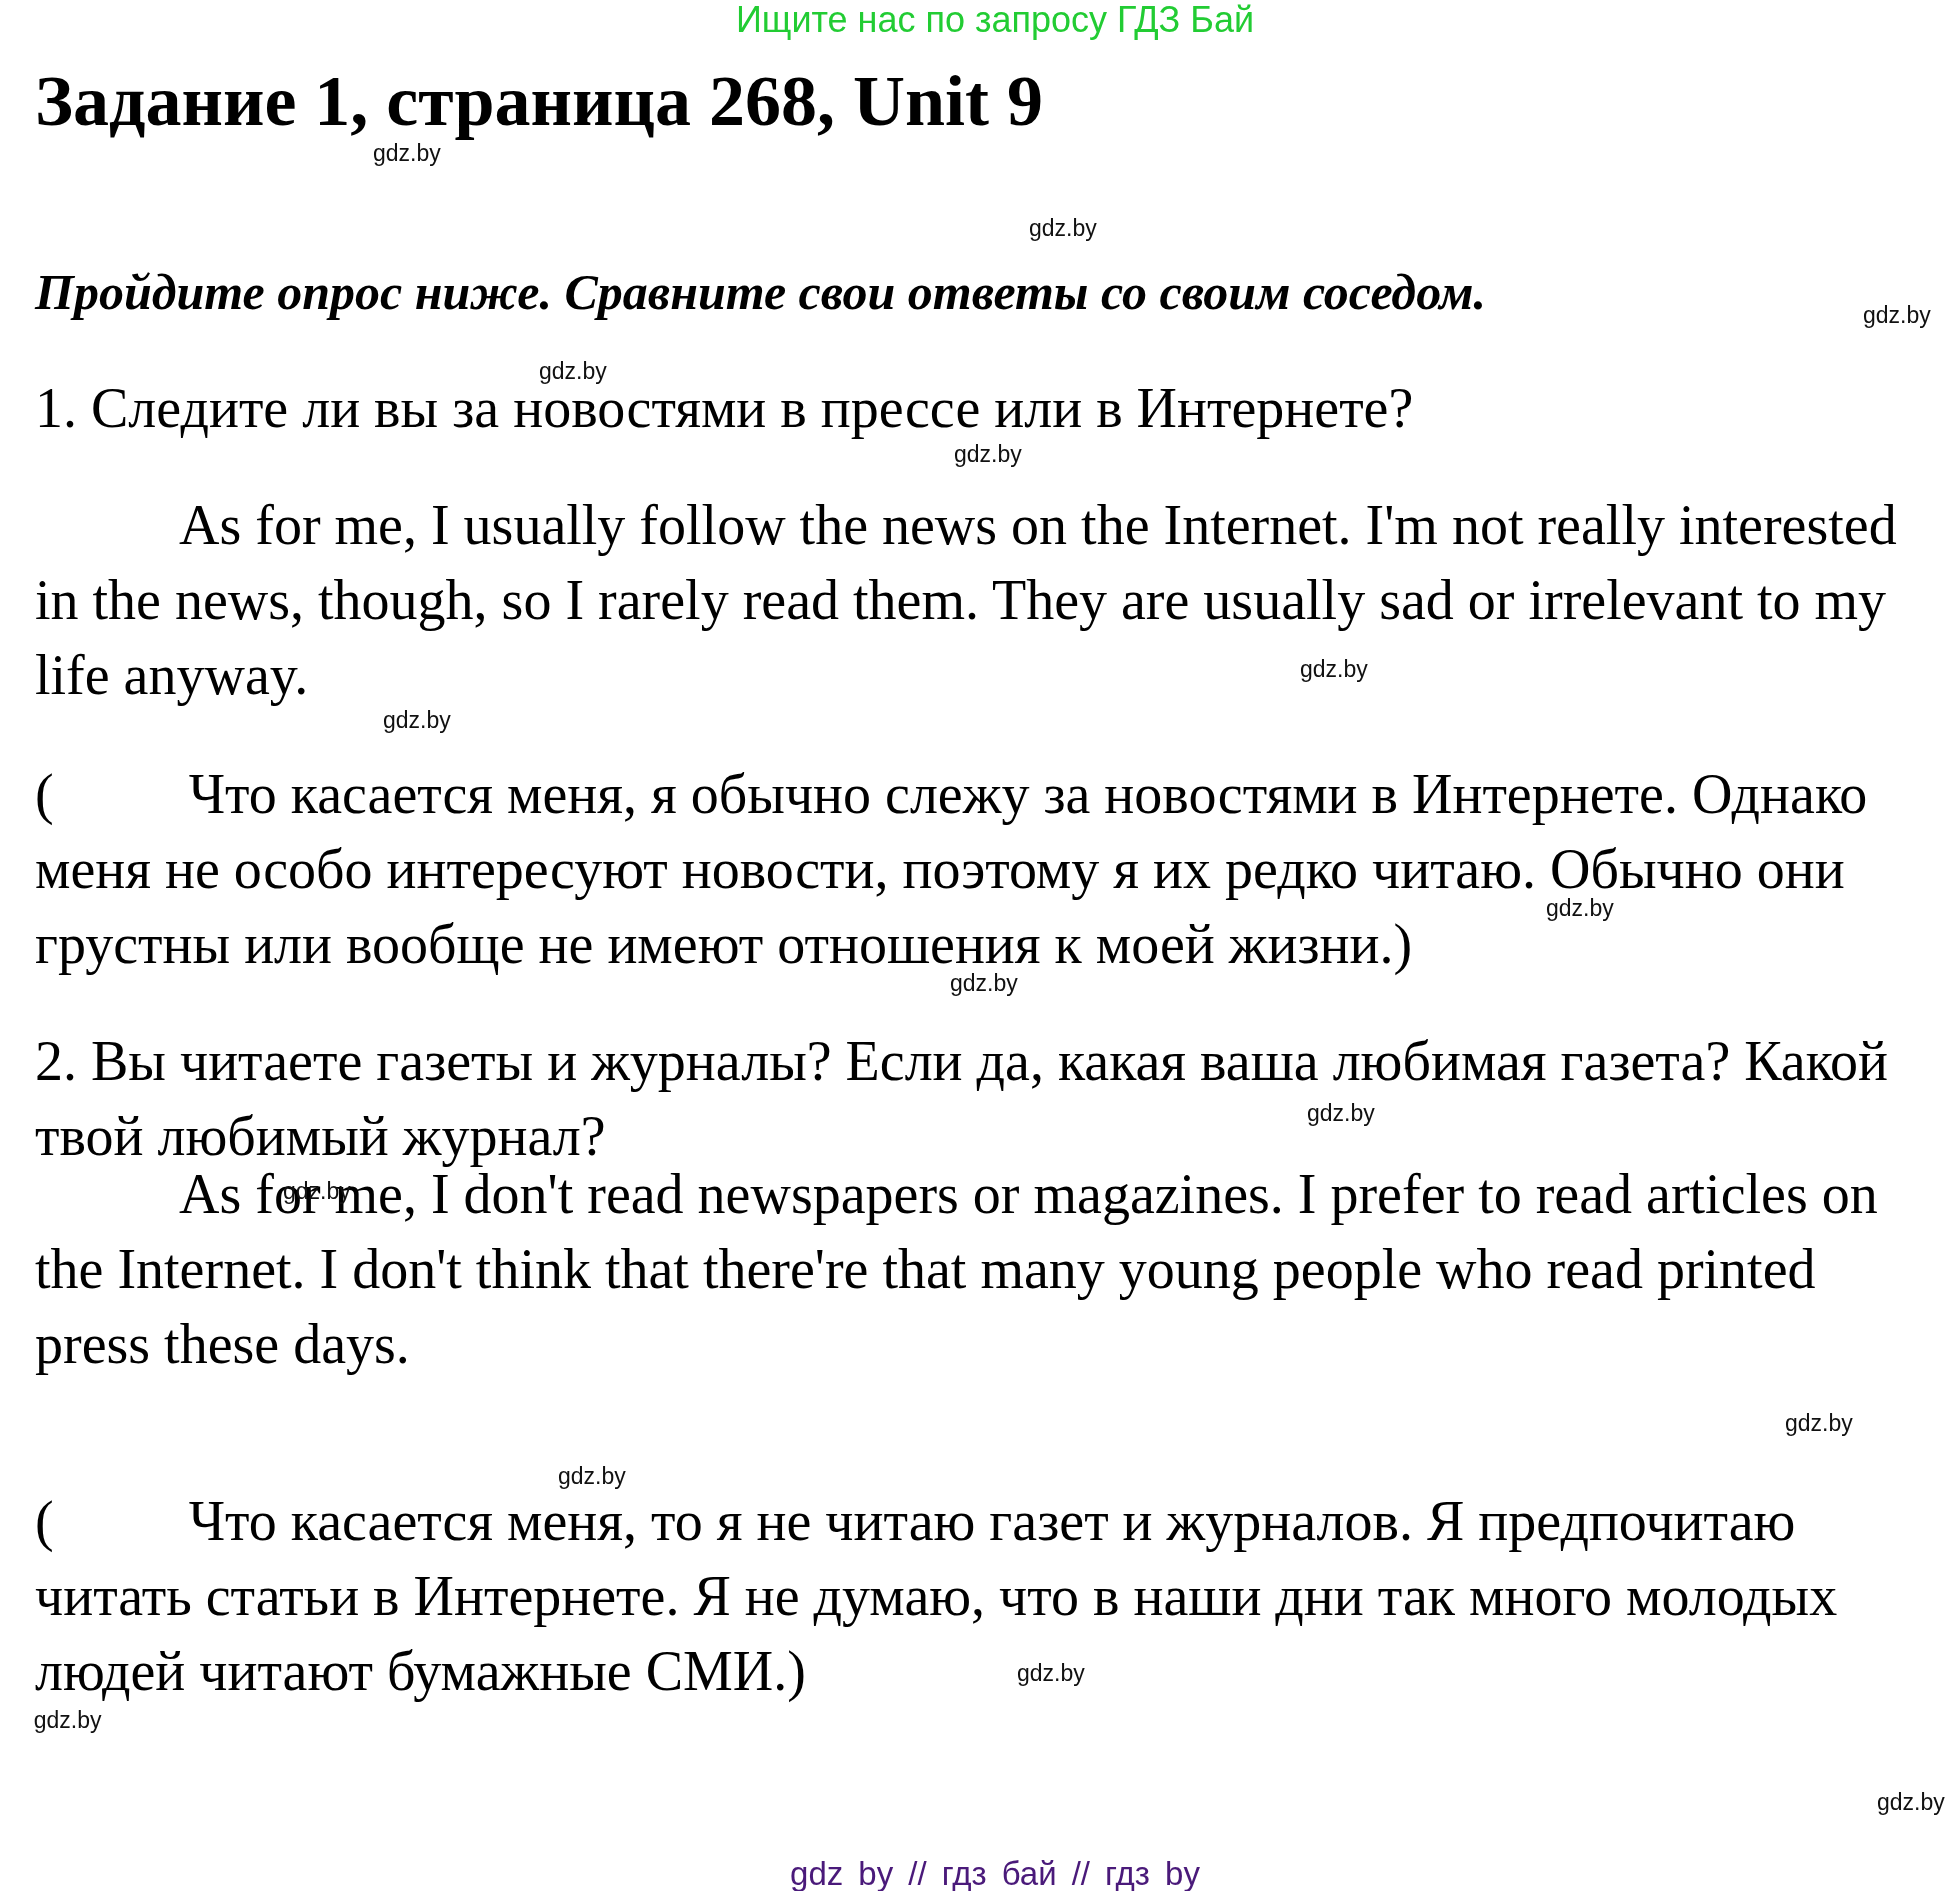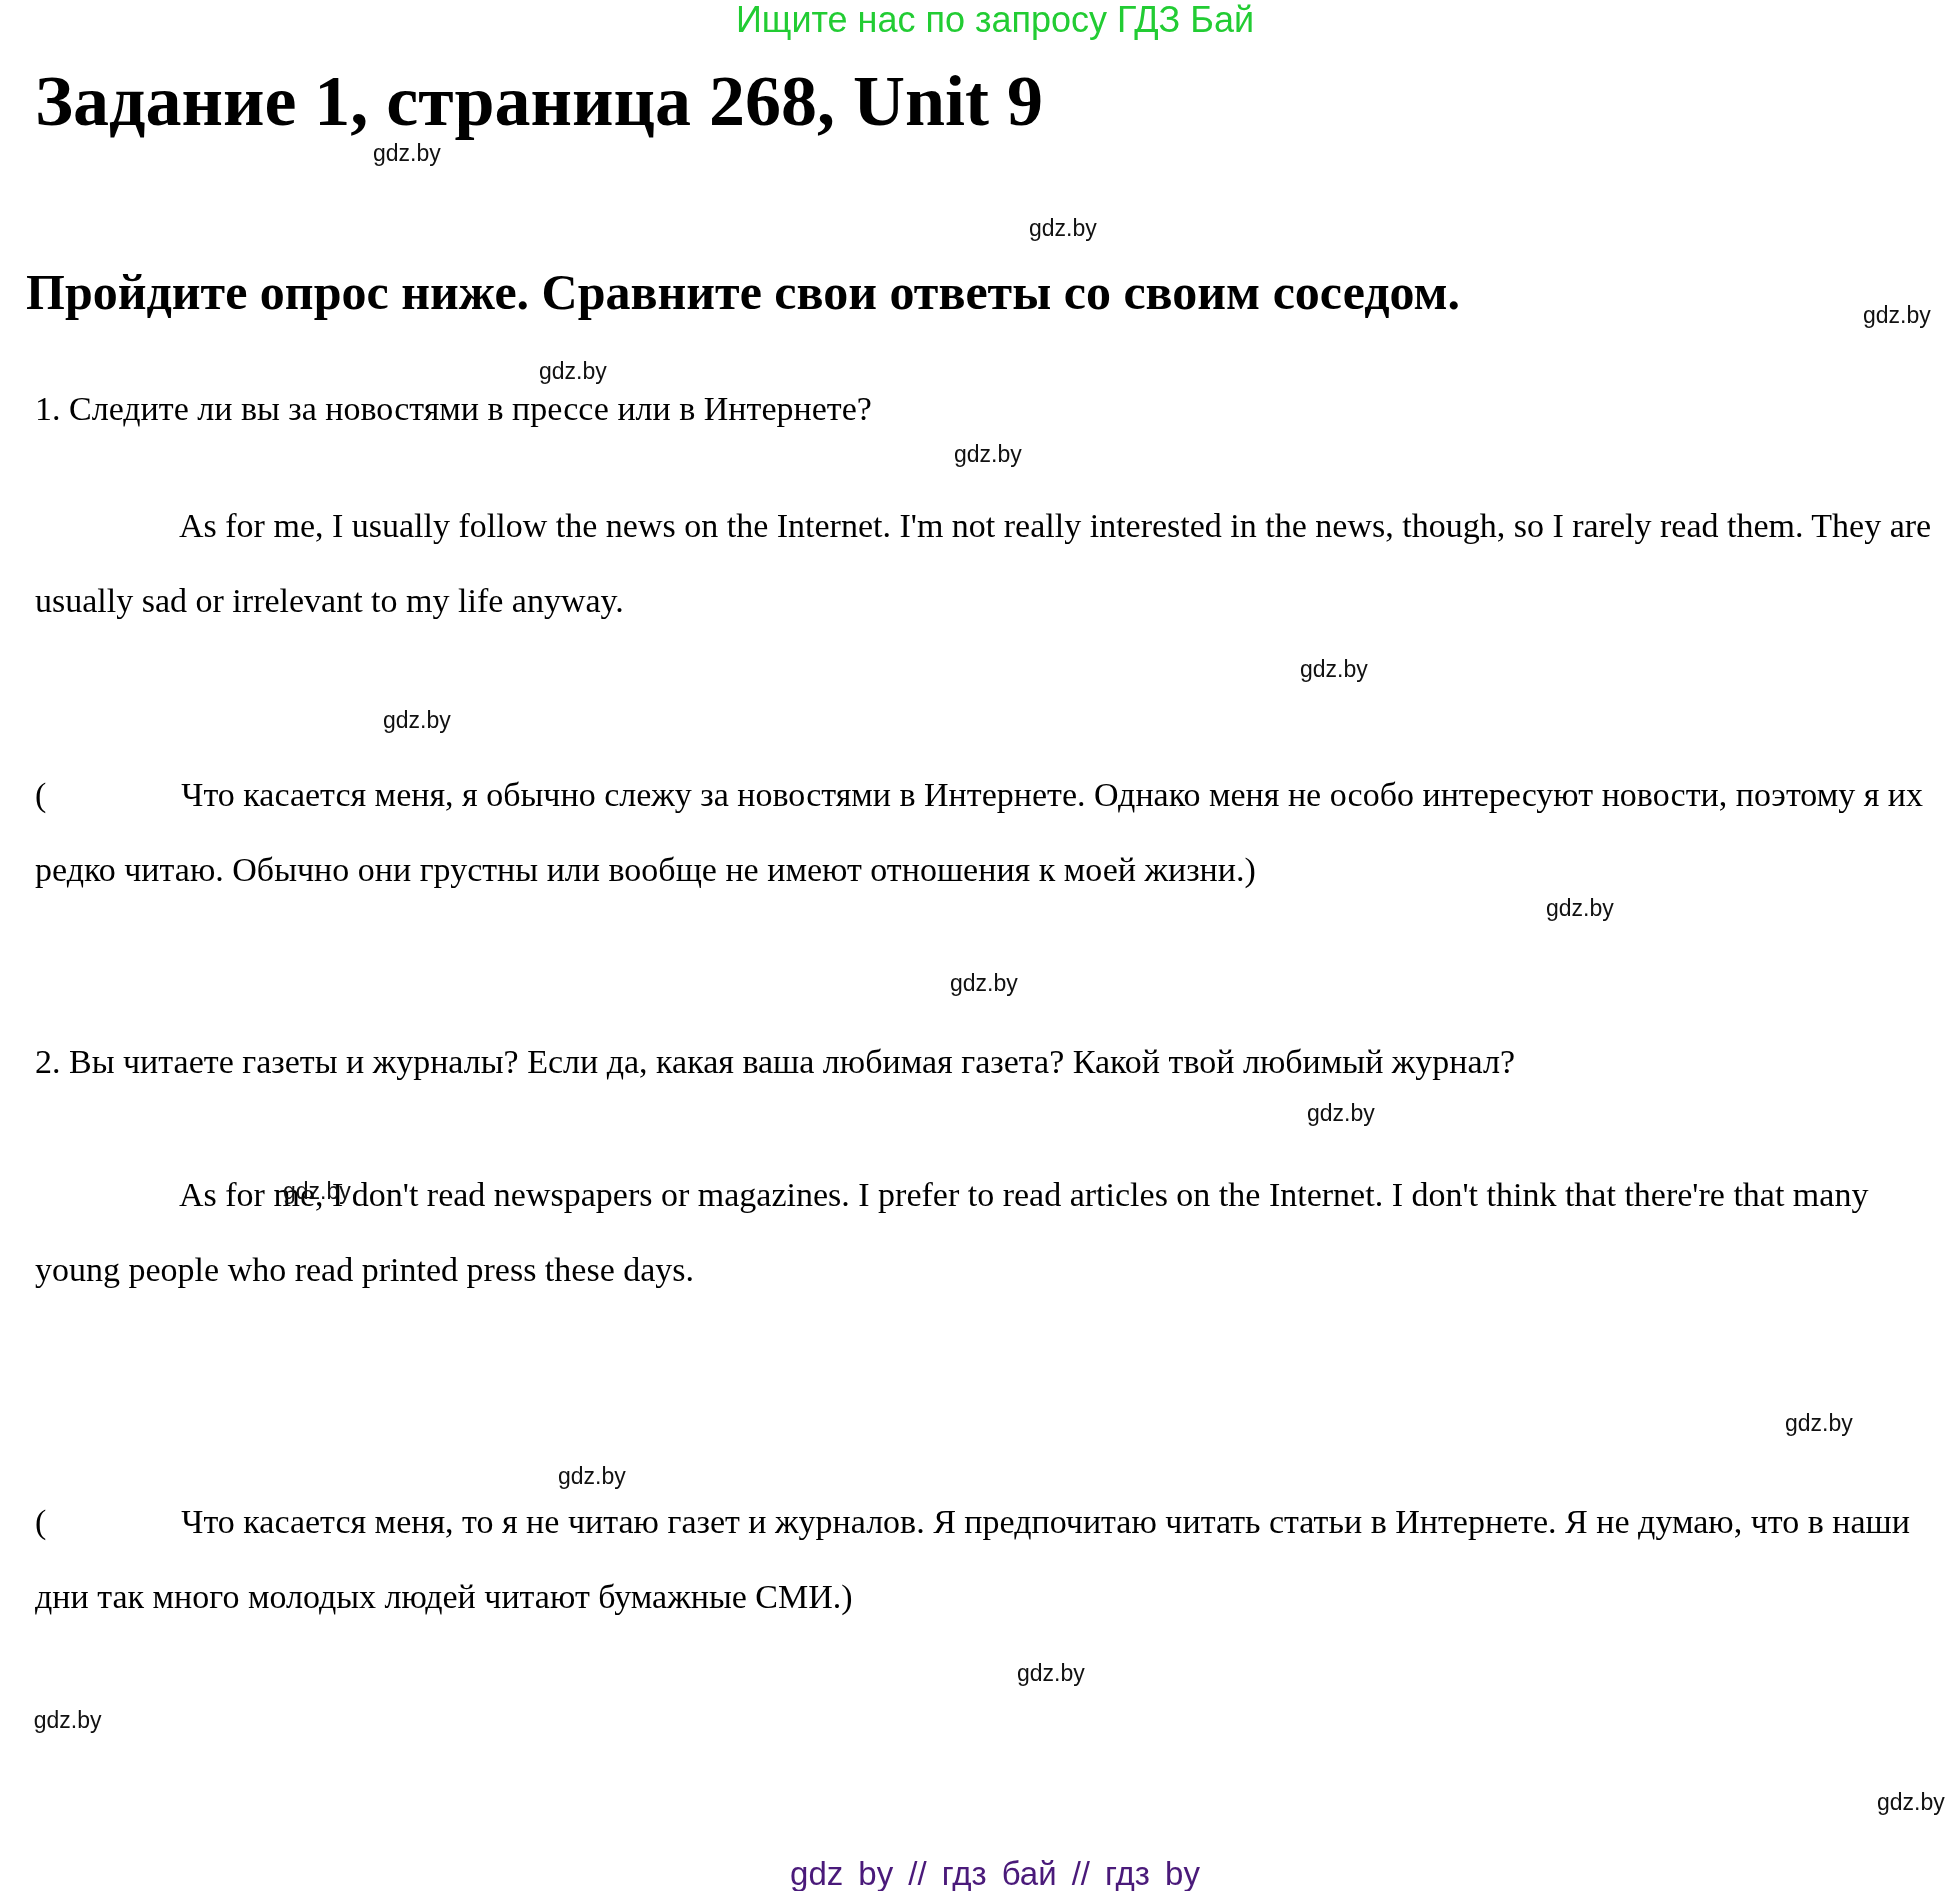--- a/index.html
+++ b/index.html
@@ -1,22 +1,22 @@
 <!DOCTYPE html>
 <html><head>
 <meta charset="utf-8">
 <style>
   html,body{margin:0;padding:0;background:#fff;}
   #page{position:relative;width:1950px;height:1891px;background:#fff;overflow:hidden;}
   .serif{font-family:"Liberation Serif","DejaVu Serif",serif;color:#000;}
   .sans{font-family:"Liberation Sans","DejaVu Sans",sans-serif;padding-left:20px;}
   .top-banner{position:absolute;left:0;top:0;width:1950px;text-align:center;font-size:36px;color:#22cc33;line-height:39px;}
   .title{position:absolute;left:35px;top:60px;font-size:72px;font-weight:bold;white-space:nowrap;}
-  .instr{position:absolute;left:26px;top:263px;font-size:50px;font-weight:bold;white-space:nowrap;}
-  .para{position:absolute;left:35px;width:1902px;font-size:34px;line-height:75px;}
+  .instr{position:absolute;left:35px;top:263px;font-size:50px;font-weight:bold;white-space:nowrap;font-style:italic;}
+  .para{position:absolute;left:35px;width:1902px;font-size:56px;line-height:75px;}
   .indent{display:inline-block;width:144px;}
   .wm{position:absolute;font-size:23px;color:#111;white-space:nowrap;}
   .footer{position:absolute;left:0;top:1855px;width:1950px;text-align:center;font-size:33px;color:#4a1a7a;word-spacing:5.9px;}
 </style>
 </head>
 <body>
 
 <div id="page">
 
   <div class="top-banner sans">Ищите нас по запросу ГДЗ Бай</div>

